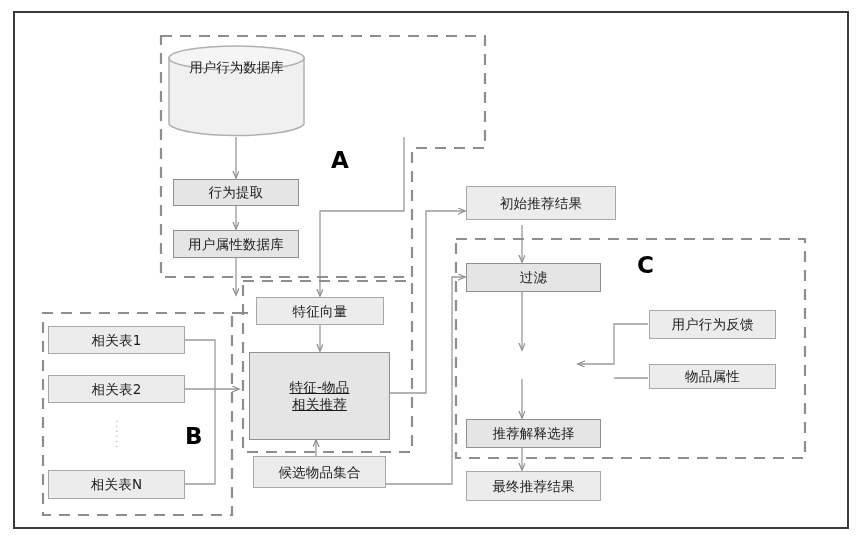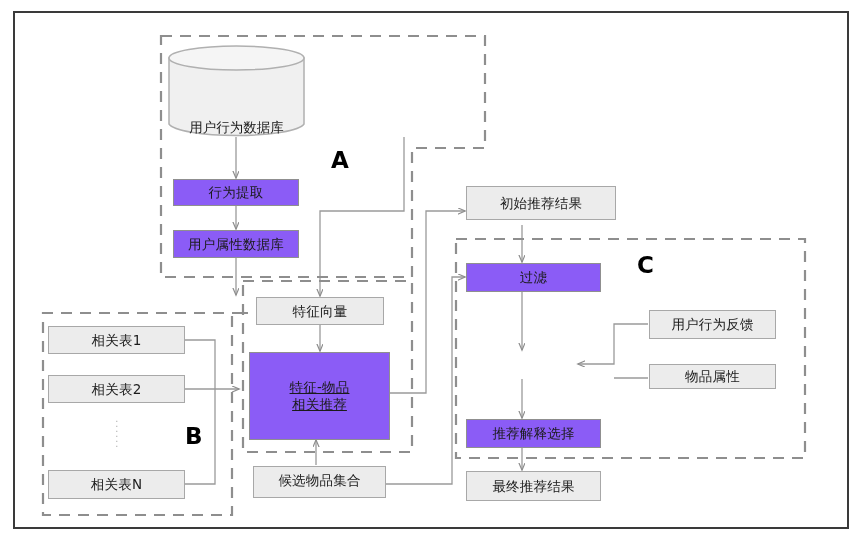--- a/index.html
+++ b/index.html
@@ -43,28 +43,28 @@
     font-size: 13.5px;
     color: #1b1b1b;
     line-height: 1.25;
     letter-spacing: 0.2px;
   }
   .box-light {
     background: #ececec;
     border: 1.4px solid #a8a8a8;
   }
   .box-dark {
-    background: #8b5cf6;
+    background: #e5e5e5;
     border: 1.4px solid #8f8f8f;
   }
   .cyl {
     position: absolute;
     box-sizing: border-box;
     display: flex;
-    align-items: flex-end;
+    align-items: flex-start;
     justify-content: center;
     font-size: 13.5px;
     color: #1b1b1b;
   }
   .cyl .cyl-body {
     position: absolute;
     left: 0; top: 0; right: 0; bottom: 0;
   }
   .cyl .cyl-label {
     position: relative;
@@ -175,21 +175,21 @@
       <div>.</div>
   </div>
 
   <div class="node box-light" style="left:48px; top:470px; width:137px; height:29px;">相关表N</div>
 
   <div class="node box-dark" style="left:249px; top:352px; width:141px; height:88px; flex-direction:column;text-decoration:underline;">
     <div>特征-物品</div>
     <div>相关推荐</div>
   </div>
 
-  <div class="node box-light" style="left:253px; top:466px; width:133px; height:32px;font-family:Liberation Mono, monospace;">候选物品集合</div>
+  <div class="node box-light" style="left:253px; top:456px; width:133px; height:32px;">候选物品集合</div>
 
   <div class="node box-light" style="left:466px; top:186px; width:150px; height:34px;">初始推荐结果</div>
 
   <div class="node box-dark" style="left:466px; top:263px; width:135px; height:29px;">过滤</div>
 
 
   <div class="node box-dark" style="left:466px; top:419px; width:135px; height:29px;">推荐解释选择</div>
 
   <div class="node box-light" style="left:466px; top:471px; width:135px; height:30px;">最终推荐结果</div>
 

